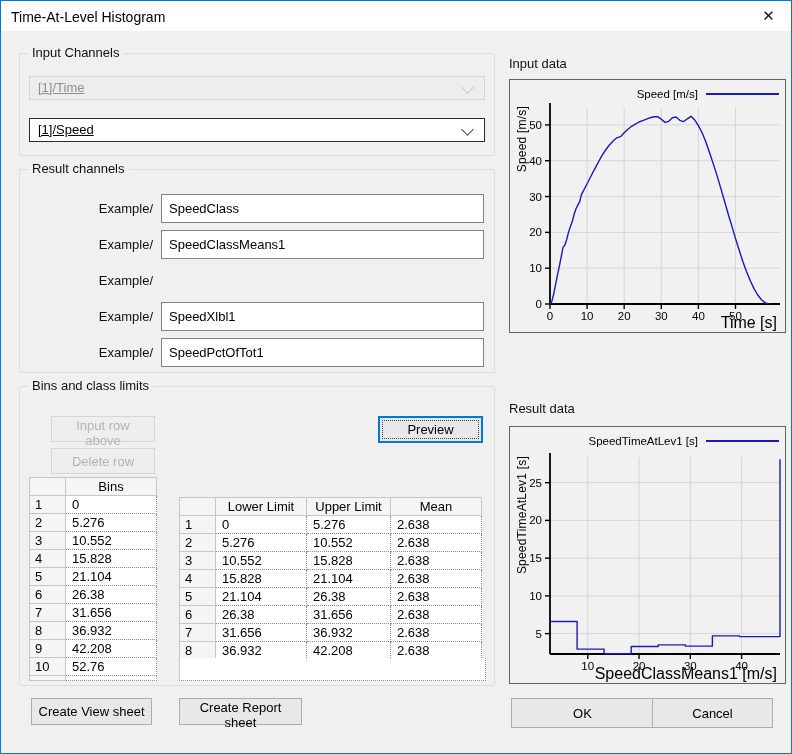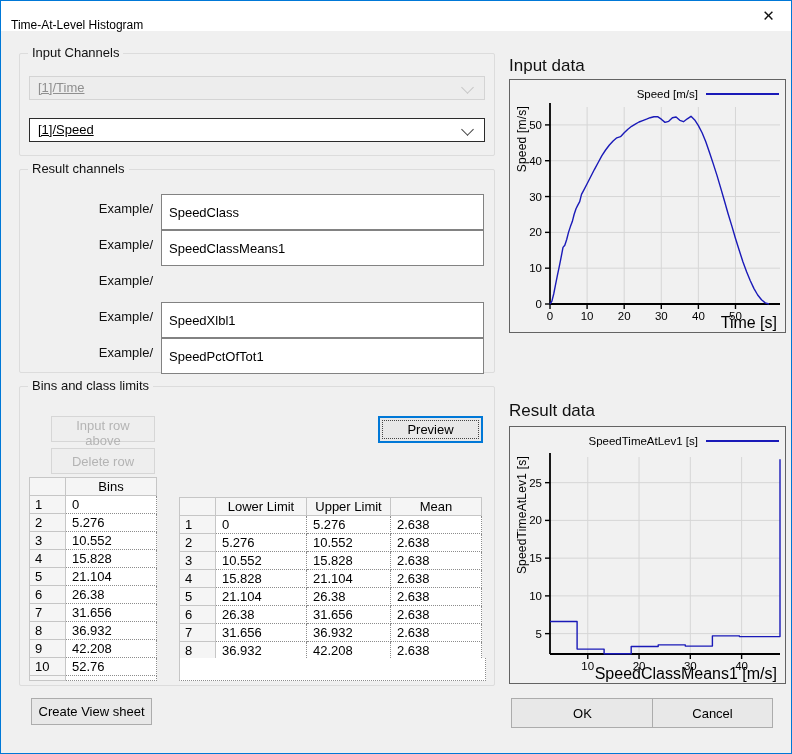--- a/index.html
+++ b/index.html
@@ -1,38 +1,38 @@
 <!DOCTYPE html>
 <html><head>
 <meta charset="utf-8">
 <style>
   html,body{margin:0;padding:0;background:#c8c8c8;font-family:"Liberation Sans",sans-serif;}
   .window{position:relative;width:792px;height:754px;background:#f0f0f0;border:1px solid #0078d7;box-sizing:border-box;overflow:hidden;}
   .titlebar{position:absolute;left:0;top:0;width:100%;height:30px;background:#fff;}
-  .titlebar .title{position:absolute;left:10px;top:17px;font-size:12px;color:#000;}
+  .titlebar .title{position:absolute;left:10px;top:8px;font-size:14px;color:#000;}
   .titlebar .subtitle{position:absolute;left:120px;top:7px;font-size:14px;color:#000;}
   .closebtn{position:absolute;right:0;top:0;width:45px;height:30px;border:none;background:#fff;font-size:15px;color:#111;cursor:pointer;font-family:"Liberation Sans",sans-serif;}
   .group{position:absolute;border:1px solid #dcdcdc;border-radius:2px;box-sizing:border-box;}
   .group-label{position:absolute;top:-9px;left:8px;background:#f0f0f0;padding:0 4px;font-size:13px;color:#111;}
   .combo{position:absolute;height:24px;box-sizing:border-box;background:#fff;border:1px solid #2b2b2b;font-size:13px;color:#000;line-height:22px;padding-left:8px;cursor:default;text-decoration:underline;}
   .combo .chev{position:absolute;right:12px;top:6px;width:8px;height:8px;border-right:1.6px solid #404040;border-bottom:1.6px solid #404040;transform:rotate(45deg);}
   .combo.disabled{background:#ededed;border:1px solid #d4d4d4;color:#8f8f8f;}
   .combo.disabled .chev{border-color:#c6c6c6;}
   .fieldrow-label{position:absolute;width:150px;text-align:right;font-size:13px;color:#111;}
-  .txt{position:absolute;box-sizing:border-box;height:36px;width:323px;border:1px solid #828282;background:#fff;font-family:"Liberation Sans",sans-serif;font-size:13px;padding:0 0 0 7px;color:#000;}
+  .txt{position:absolute;box-sizing:border-box;height:29px;width:323px;border:1px solid #828282;background:#fff;font-family:"Liberation Sans",sans-serif;font-size:13px;padding:0 0 0 7px;color:#000;}
   .btn{position:absolute;box-sizing:border-box;background:#e8e8e8;border:1px solid #acacac;font-family:"Liberation Sans",sans-serif;font-size:13px;color:#000;cursor:pointer;}
   .btn.disabled{background:#eeeeee;border-color:#d6d6d6;color:#b4b4b4;cursor:default;}
   .btn.focused{border:2px solid #0078d7;outline:1px dotted #444;outline-offset:-5px;}
   table.grid{position:absolute;border-collapse:collapse;table-layout:fixed;font-size:13px;background:#fff;}
   table.grid th{background:#f5f5f5;border:1px solid #c6c6c6;font-weight:400;height:17px;padding:0 4px;text-align:center;color:#000;}
   table.grid th.rowhdr{text-align:left;padding-left:5px;}
   table.grid td{background:#fff;border:1px dotted #8c8c8c;height:17px;padding:0 0 0 6px;text-align:left;color:#000;}
   table.grid tr.partial th,table.grid tr.partial td{height:4px;padding:0;}
   .table-filler{position:absolute;background:#fff;box-sizing:border-box;border-left:1px solid #c6c6c6;border-right:1px dotted #8c8c8c;border-bottom:1px dotted #8c8c8c;}
-  .side-label{position:absolute;font-size:17px;color:#111;text-align:center;}
+  .side-label{position:absolute;font-size:13px;color:#111;text-align:center;}
   .chartbox{position:absolute;background:#f1f1f1;border:1px solid #636363;box-sizing:border-box;}
   .chartbox svg{position:absolute;left:0;top:0;}
   .legend{position:absolute;top:8px;right:6px;display:flex;align-items:center;gap:8px;font-size:11.5px;color:#000;}
   .legend-line{width:73px;height:2px;background:#1a1ab8;}
   .ylabel{position:absolute;left:5px;font-size:12px;color:#000;writing-mode:vertical-rl;transform:rotate(180deg);letter-spacing:0.2px;}
   .xlabel{position:absolute;right:8px;bottom:0;font-size:16px;color:#000;}
   svg text.tick{font:11.5px "Liberation Sans",sans-serif;fill:#000;}
 </style>
 </head>
 <body>
@@ -293,16 +293,17 @@
       </svg>
     <div class="legend">
       <span>SpeedTimeAtLev1 [s]</span>
       <span class="legend-line" style="background: rgb(26, 26, 184);"></span>
     </div>
     <div class="ylabel" style="top:29px;">SpeedTimeAtLev1 [s]</div>
     <div class="xlabel">SpeedClassMeans1 [m/s]</div>
   </div>
 
   <button class="btn" style="left:30px;top:697px;width:121px;height:27px;">Create View sheet</button>
+  <button class="btn" style="left:178px;top:697px;width:123px;height:27px;">Create Report sheet</button>
   <button class="btn" style="left:510px;top:697px;width:143px;height:30px;">OK</button>
   <button class="btn" style="left:651px;top:697px;width:121px;height:30px;">Cancel</button>
 
 </div>
 
 </body></html>

